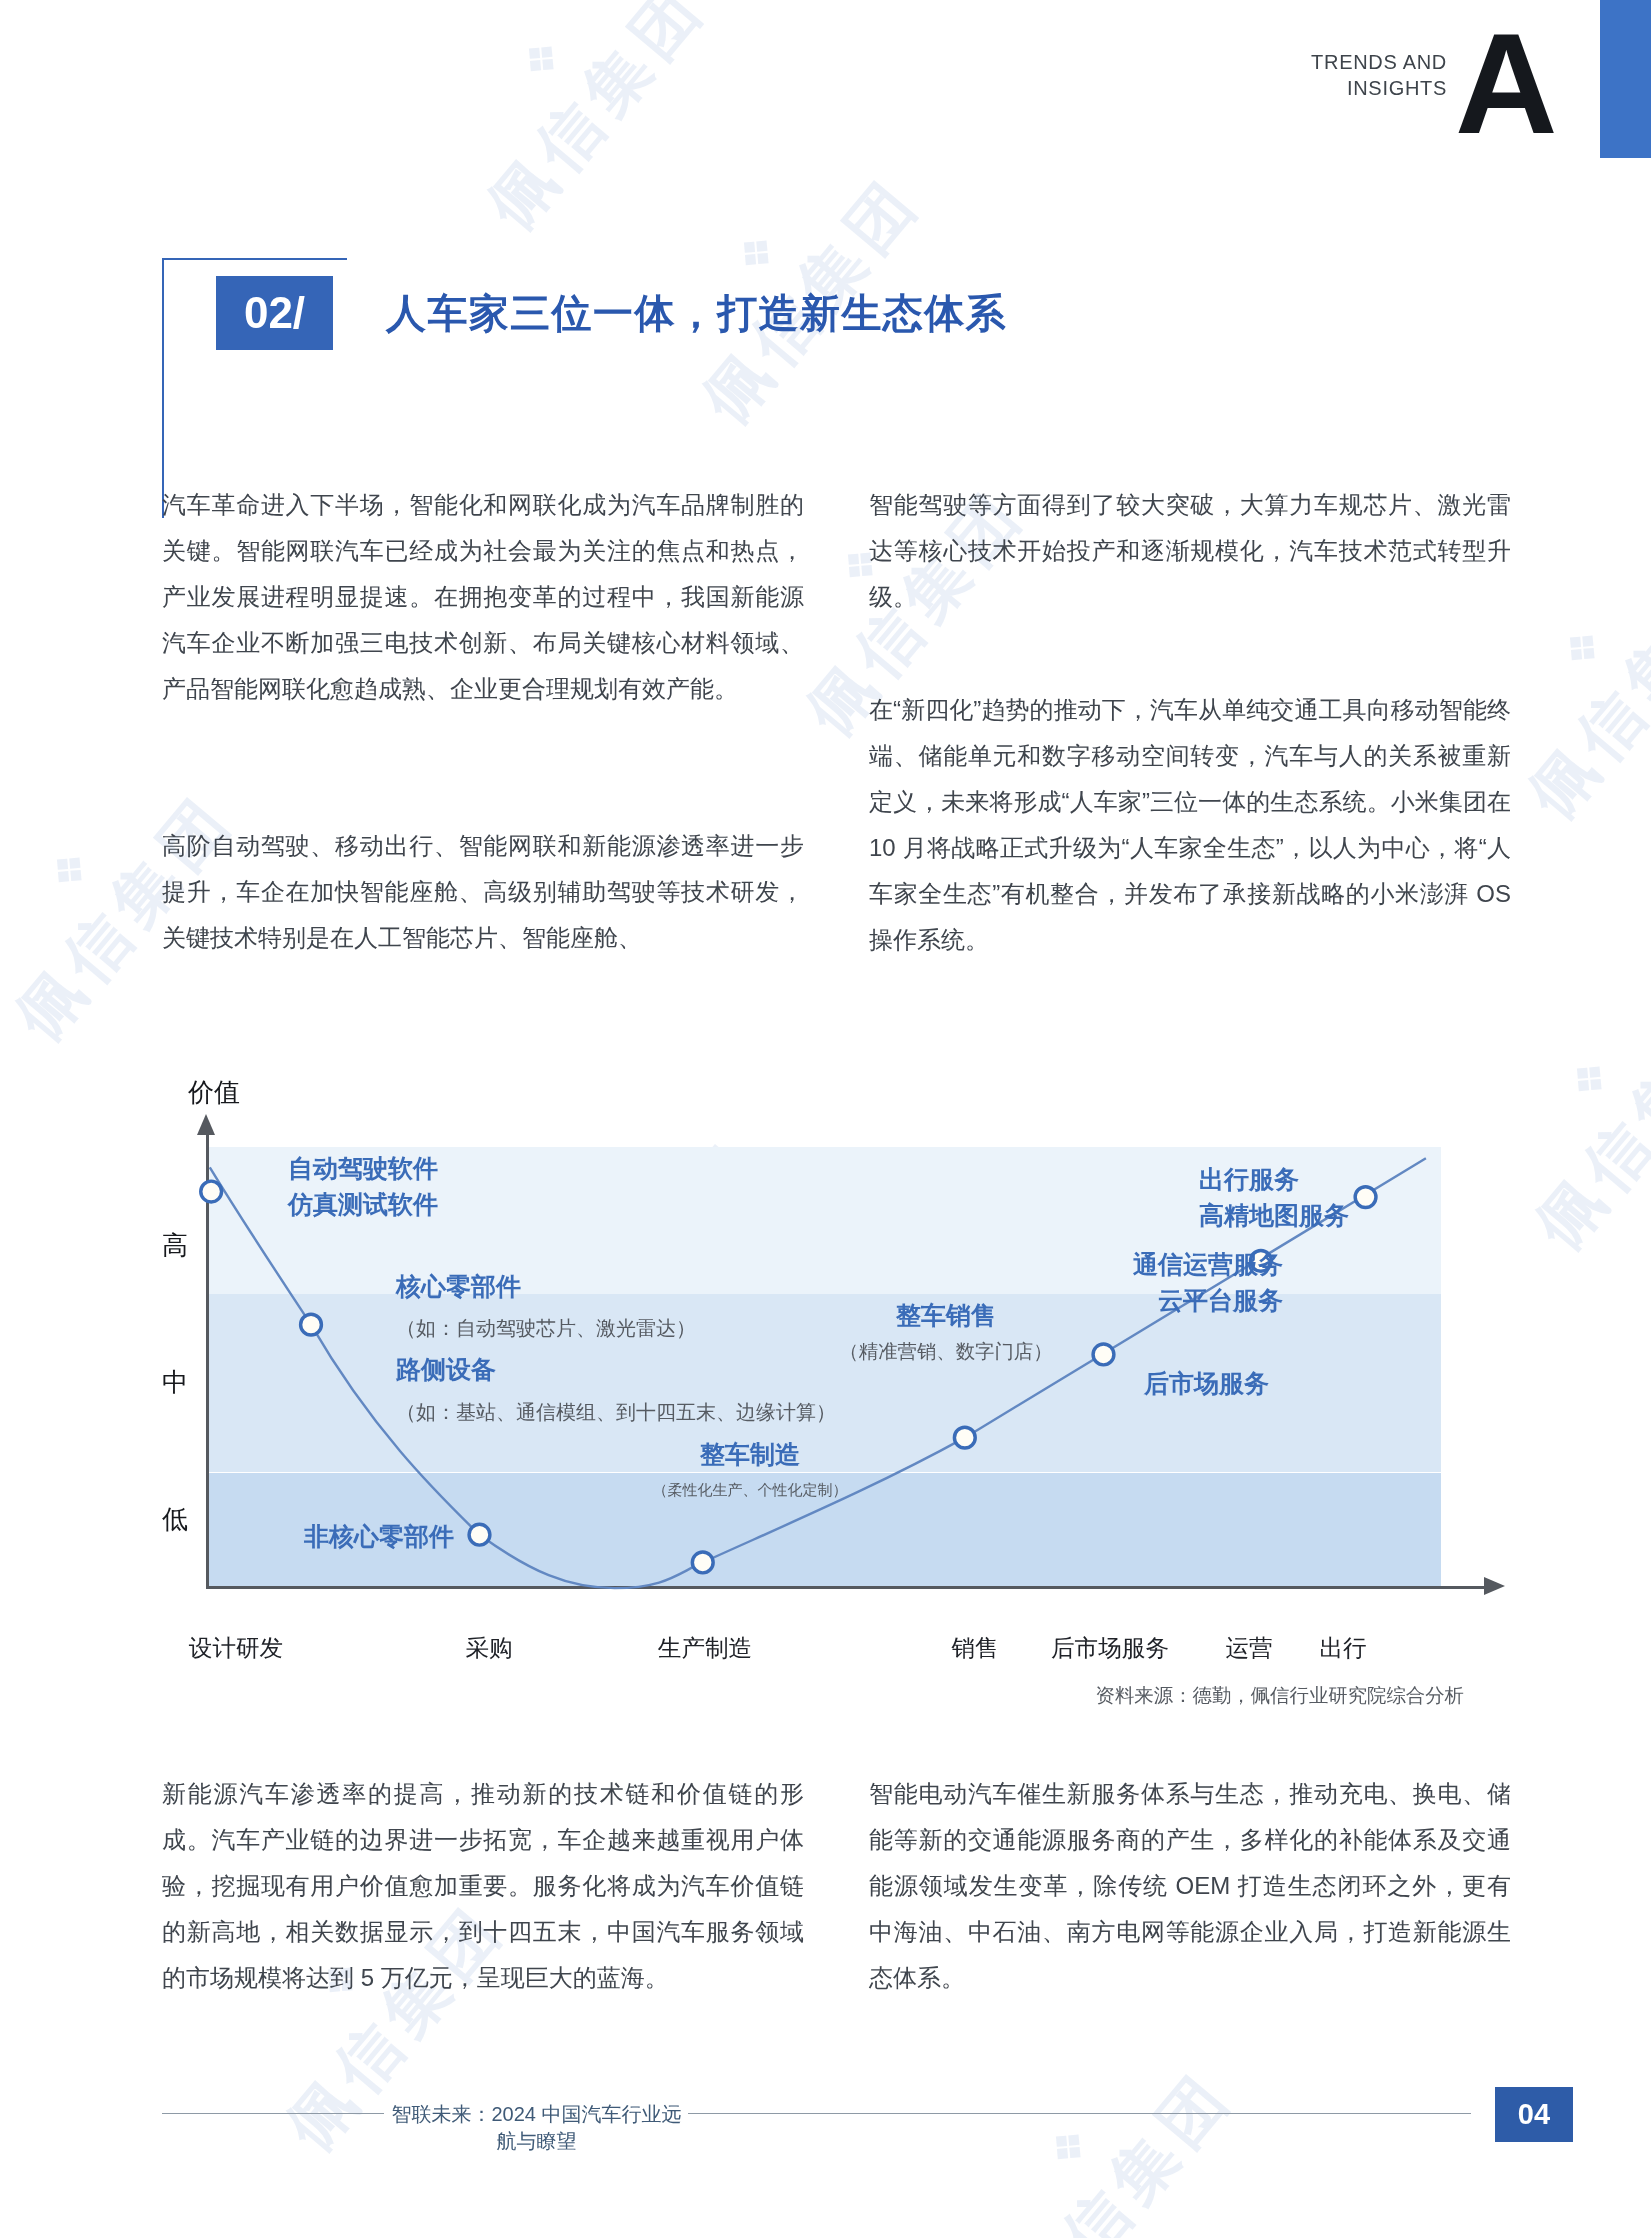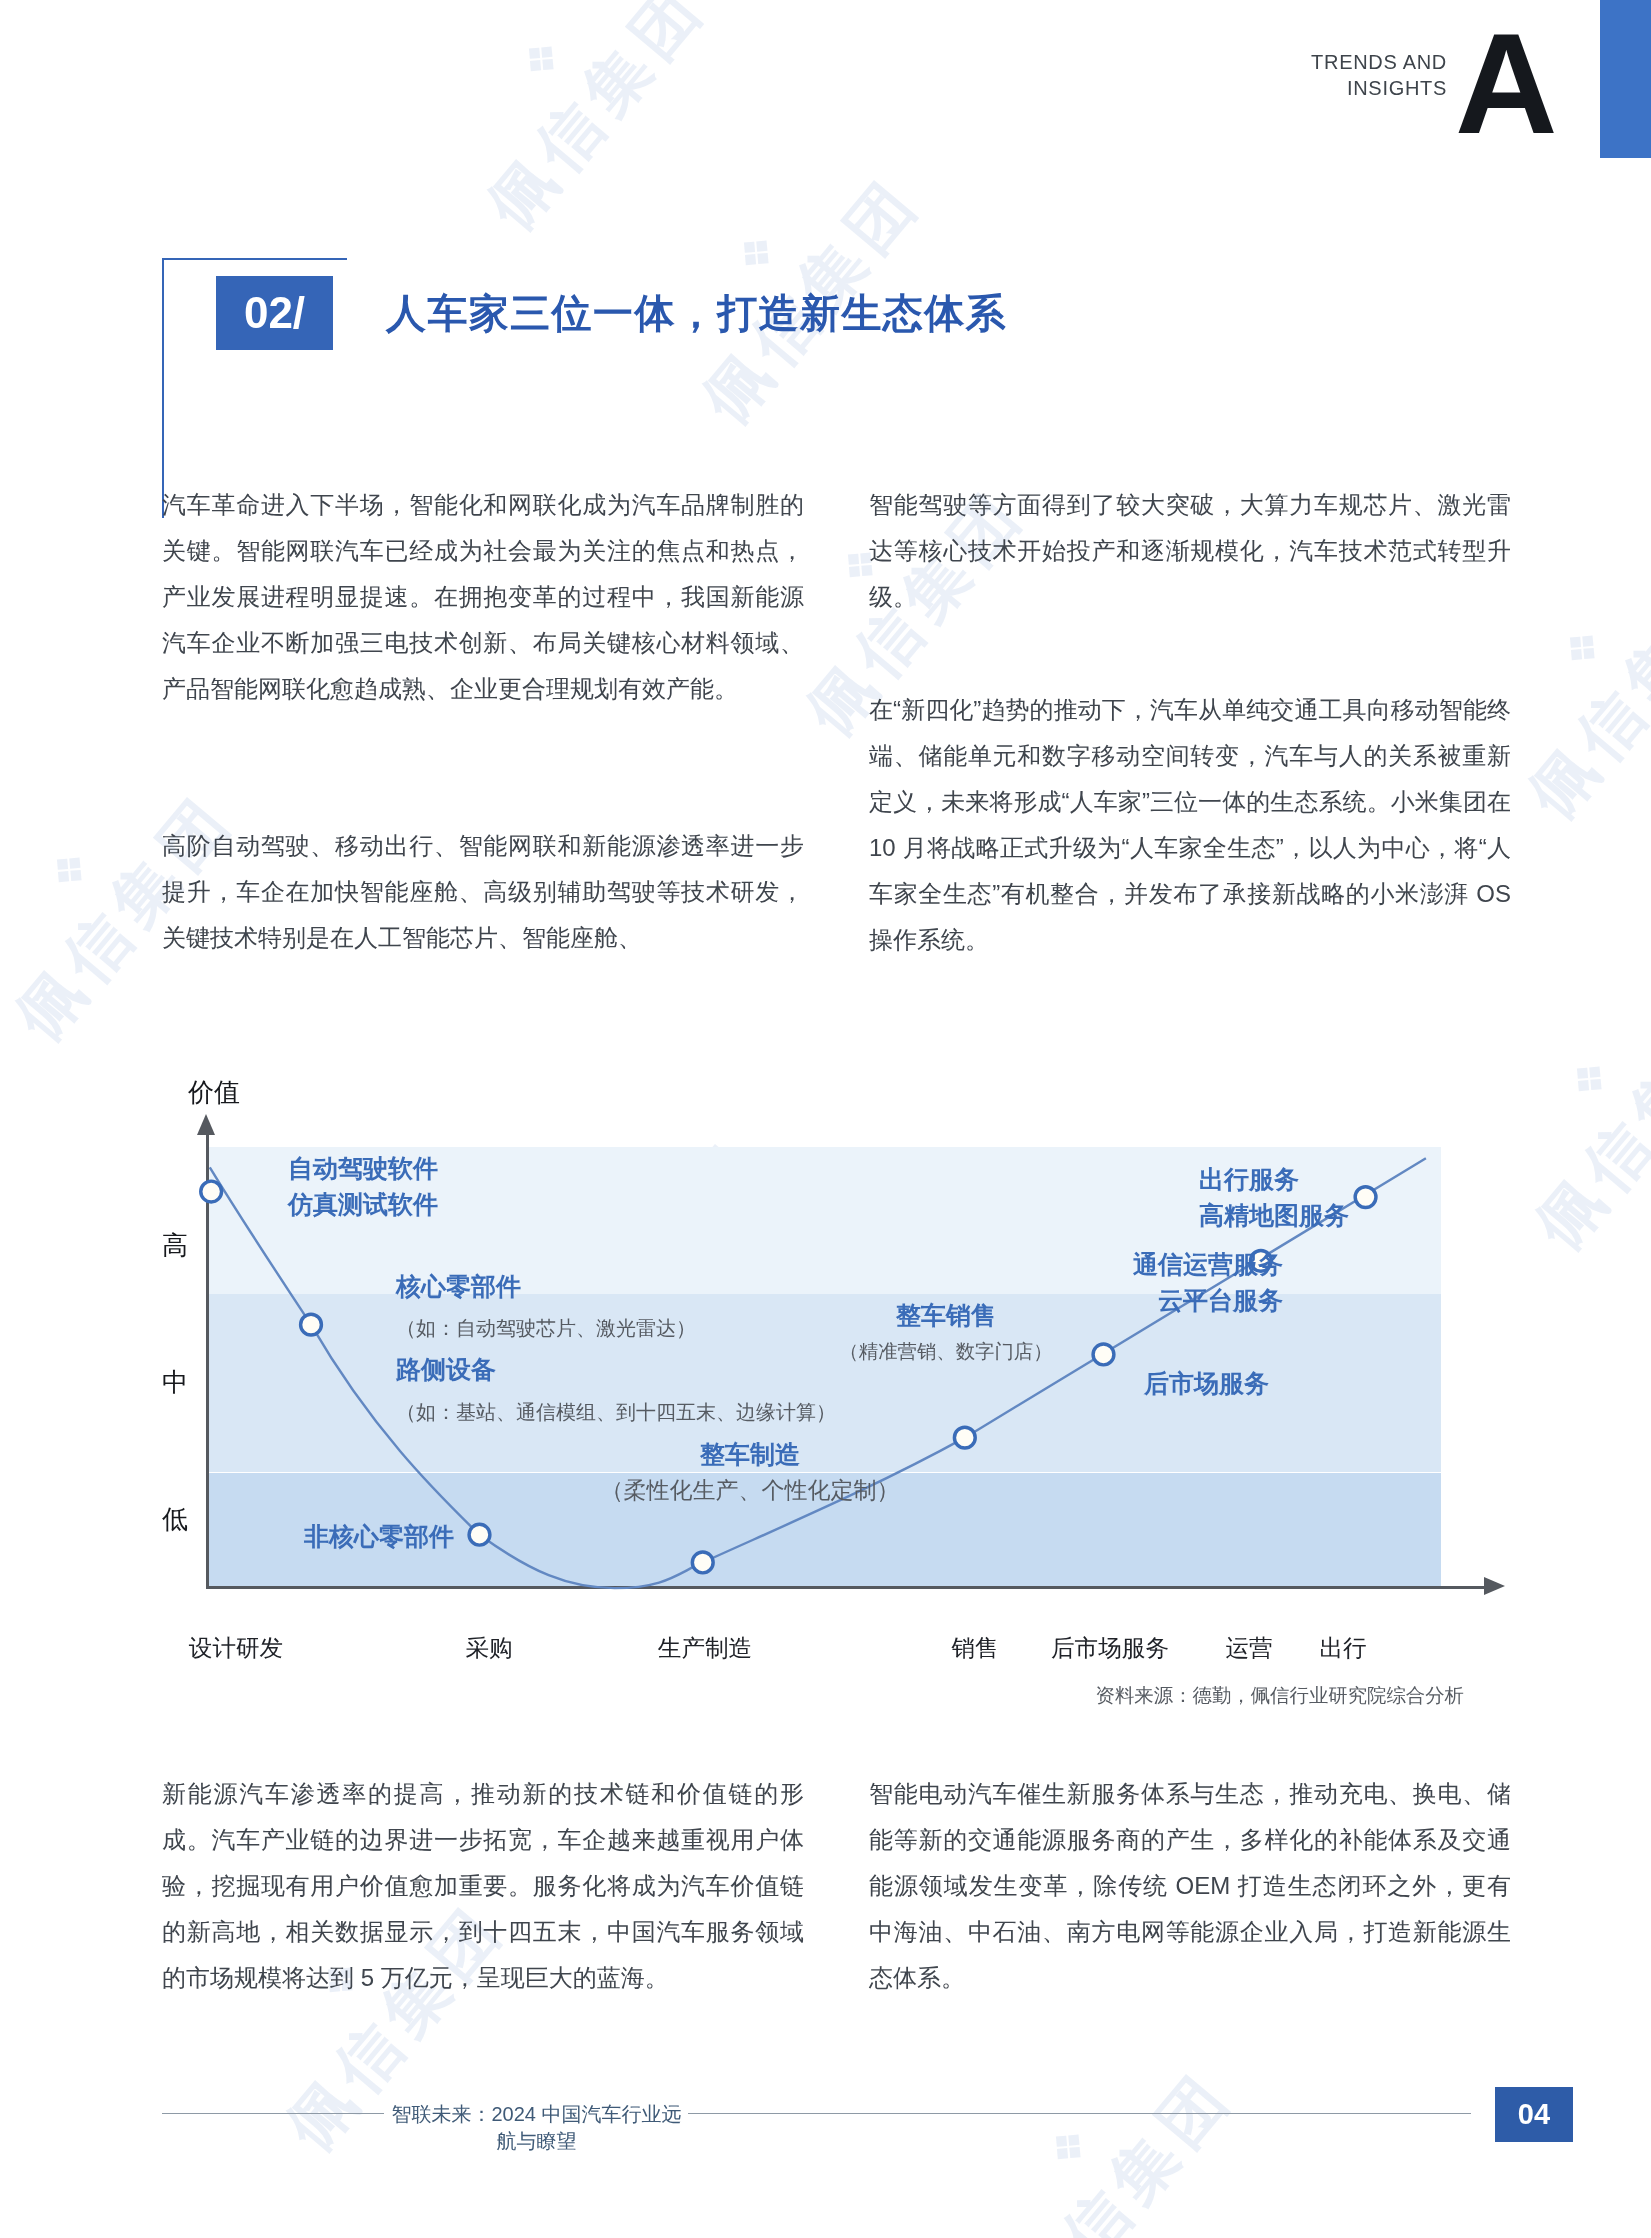--- a/index.html
+++ b/index.html
@@ -161,21 +161,21 @@
     </div>
 
     <div class="pt-label" style="left:234px;top:229px;">核心零部件</div>
     <div class="pt-sub" style="left:234px;top:275px;">（如：自动驾驶芯片、激光雷达）</div>
     <div class="pt-label" style="left:234px;top:312px;">路侧设备</div>
     <div class="pt-sub" style="left:234px;top:359px;">（如：基站、通信模组、到十四五末、边缘计算）</div>
 
     <div class="pt-label" style="left:142px;top:479px;">非核心零部件</div>
 
     <div class="pt-label" style="left:588px;top:397px;transform:translateX(-50%);">整车制造</div>
-    <div class="pt-sub" style="left:588px;top:437px;transform:translateX(-50%);font-size:23px;">（柔性化生产、个性化定制）</div>
+    <div class="pt-sub" style="left:588px;top:437px;transform:translateX(-50%);font-size:15px;">（柔性化生产、个性化定制）</div>
 
     <div class="pt-label" style="left:784px;top:258px;transform:translateX(-50%);">整车销售</div>
     <div class="pt-sub" style="left:784px;top:298px;transform:translateX(-50%);font-size:19.4px;">（精准营销、数字门店）</div>
 
     <div class="pt-label" style="left:982px;top:326px;">后市场服务</div>
 
     <div class="pt-label" style="left:1077px;top:207px;transform:translateX(-100%);text-align:right;margin-left:44px;">
       <div>通信运营服务</div>
       <div>云平台服务</div>
     </div>

